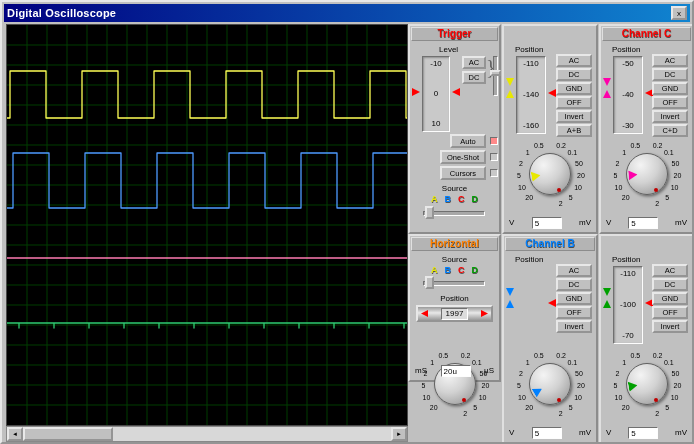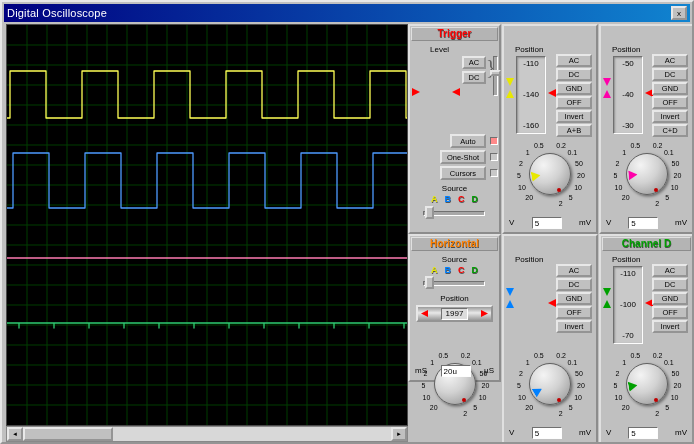--- a/index.html
+++ b/index.html
@@ -6,21 +6,21 @@
   html,body { background:#555; font-family:"Liberation Sans", sans-serif; }
   .window {
     position:relative; width:694px; height:444px; background:#c0c0c0;
     border:2px outset #e8e8e8; overflow:hidden;
   }
   .titlebar {
     position:absolute; left:2px; top:2px; right:2px; height:18px;
     background:linear-gradient(90deg,#000080,#1084d0);
     display:flex; align-items:center; padding:0 3px;
   }
-  .titlebar .ttext { color:#fff; font-weight:normal; font-size:11px; letter-spacing:.2px; }
+  .titlebar .ttext { color:#fff; font-weight:bold; font-size:11px; letter-spacing:.2px; }
   .closebtn {
     margin-left:auto; width:16px; height:14px; background:#c0c0c0;
     border:2px outset #e8e8e8; font-size:8px; line-height:9px; text-align:center;
     font-family:"Liberation Sans",sans-serif; cursor:default;
   }
   .scope {
     position:absolute; left:4px; top:22px; width:402px; height:402px;
     background:#000; border:1px solid #4a4a4a;
   }
   .hscroll {
@@ -176,22 +176,27 @@
   <div class="hscroll">
     <button class="sbbtn"><span>◄</span></button>
     <div class="sbtrack">
       <div class="sbthumb"></div>
     </div>
     <button class="sbbtn"><span>►</span></button>
   </div>
 
   <div class="panel" style="left:406px;top:22px;width:93px;height:210px;">
     <div class="ptitle" style="color: rgb(255, 0, 0);">Trigger</div>
-    <span class="lbl" style="left:20px;top:19px;">Level</span>
+    <span class="lbl" style="left:29px;top:19px;">Level</span>
     <div class="tri tri-right" style="left:2px;top:62px;"></div>
+    <div class="strip" style="left:12px;top:30px;width:28px;height:76px;">
+        <span>-10</span>
+        <span>0</span>
+        <span>10</span>
+      </div>
     <div class="tri tri-left" style="left:42px;top:62px;"></div>
 
     <button class="wbtn" style="left:52px;top:30px;width:24px;">AC</button>
     <button class="wbtn" style="left:52px;top:45px;width:24px;">DC</button>
     <span class="brace" style="left:76px;top:30px;">}</span>
     <div class="mini-v" style="left:81px;top:30px;height:40px;">
       <div class="track"></div>
       <div class="thumb"></div>
     </div>
 
@@ -252,20 +257,21 @@
         <div class="knob-dot" style="left: 51px; top: 51.5885px;"></div>
       </div>
     <div class="vrow">
       <span>V</span>
       <span class="vbox">5</span>
       <span>mV</span>
     </div>
   </div>
 
   <div class="panel" style="left:597px;top:22px;width:95px;height:210px;">
+    <div class="ptitle" style="color: rgb(255, 0, 0);">Channel C</div>
     <span class="lbl" style="left:11px;top:19px;">Position</span>
     <div class="tri tri-down" style="left: 2px; top: 52px; background: rgb(255, 0, 170);"></div>
     <div class="tri tri-up" style="left: 2px; top: 64px; background: rgb(255, 0, 170);"></div>
     <div class="strip" style="left:12px;top:30px;width:30px;height:78px;">
         <span>-50</span>
         <span>-40</span>
         <span>-30</span>
       </div>
     <div class="tri tri-left" style="left:44px;top:63px;"></div>
     <div class="btncol" style="right:4px;top:28px;width:36px;">
@@ -339,20 +345,21 @@
         <div class="knob-dot" style="left: 51px; top: 51.5885px;"></div>
       </div>
     <div class="vrow">
       <span>mS</span>
       <span class="vbox">20u</span>
       <span>µS</span>
     </div>
   </div>
 
   <div class="panel" style="left:500px;top:232px;width:96px;height:210px;">
+    <div class="ptitle" style="color: rgb(0, 128, 255);">Channel B</div>
     <span class="lbl" style="left:11px;top:19px;">Position</span>
     <div class="tri tri-down" style="left: 2px; top: 52px; background: rgb(0, 128, 255);"></div>
     <div class="tri tri-up" style="left: 2px; top: 64px; background: rgb(0, 128, 255);"></div>
     <div class="tri tri-left" style="left:44px;top:63px;"></div>
     <div class="btncol" style="right:4px;top:28px;width:36px;">
       <button class="wbtn">AC</button>
       <button class="wbtn">DC</button>
       <button class="wbtn">GND</button>
       <button class="wbtn">OFF</button>
       <button class="wbtn">Invert</button>
@@ -376,21 +383,20 @@
         <div class="knob-dot" style="left: 51px; top: 51.5885px;"></div>
       </div>
     <div class="vrow">
       <span>V</span>
       <span class="vbox">5</span>
       <span>mV</span>
     </div>
   </div>
 
   <div class="panel" style="left:597px;top:232px;width:95px;height:210px;">
-    <div class="ptitle" style="color: rgb(0, 160, 0);">Channel D</div>
     <span class="lbl" style="left:11px;top:19px;">Position</span>
     <div class="tri tri-down" style="left: 2px; top: 52px; background: rgb(0, 160, 0);"></div>
     <div class="tri tri-up" style="left: 2px; top: 64px; background: rgb(0, 160, 0);"></div>
     <div class="strip" style="left:12px;top:30px;width:30px;height:78px;">
         <span>-110</span>
         <span>-100</span>
         <span>-70</span>
       </div>
     <div class="tri tri-left" style="left:44px;top:63px;"></div>
     <div class="btncol" style="right:4px;top:28px;width:36px;">

